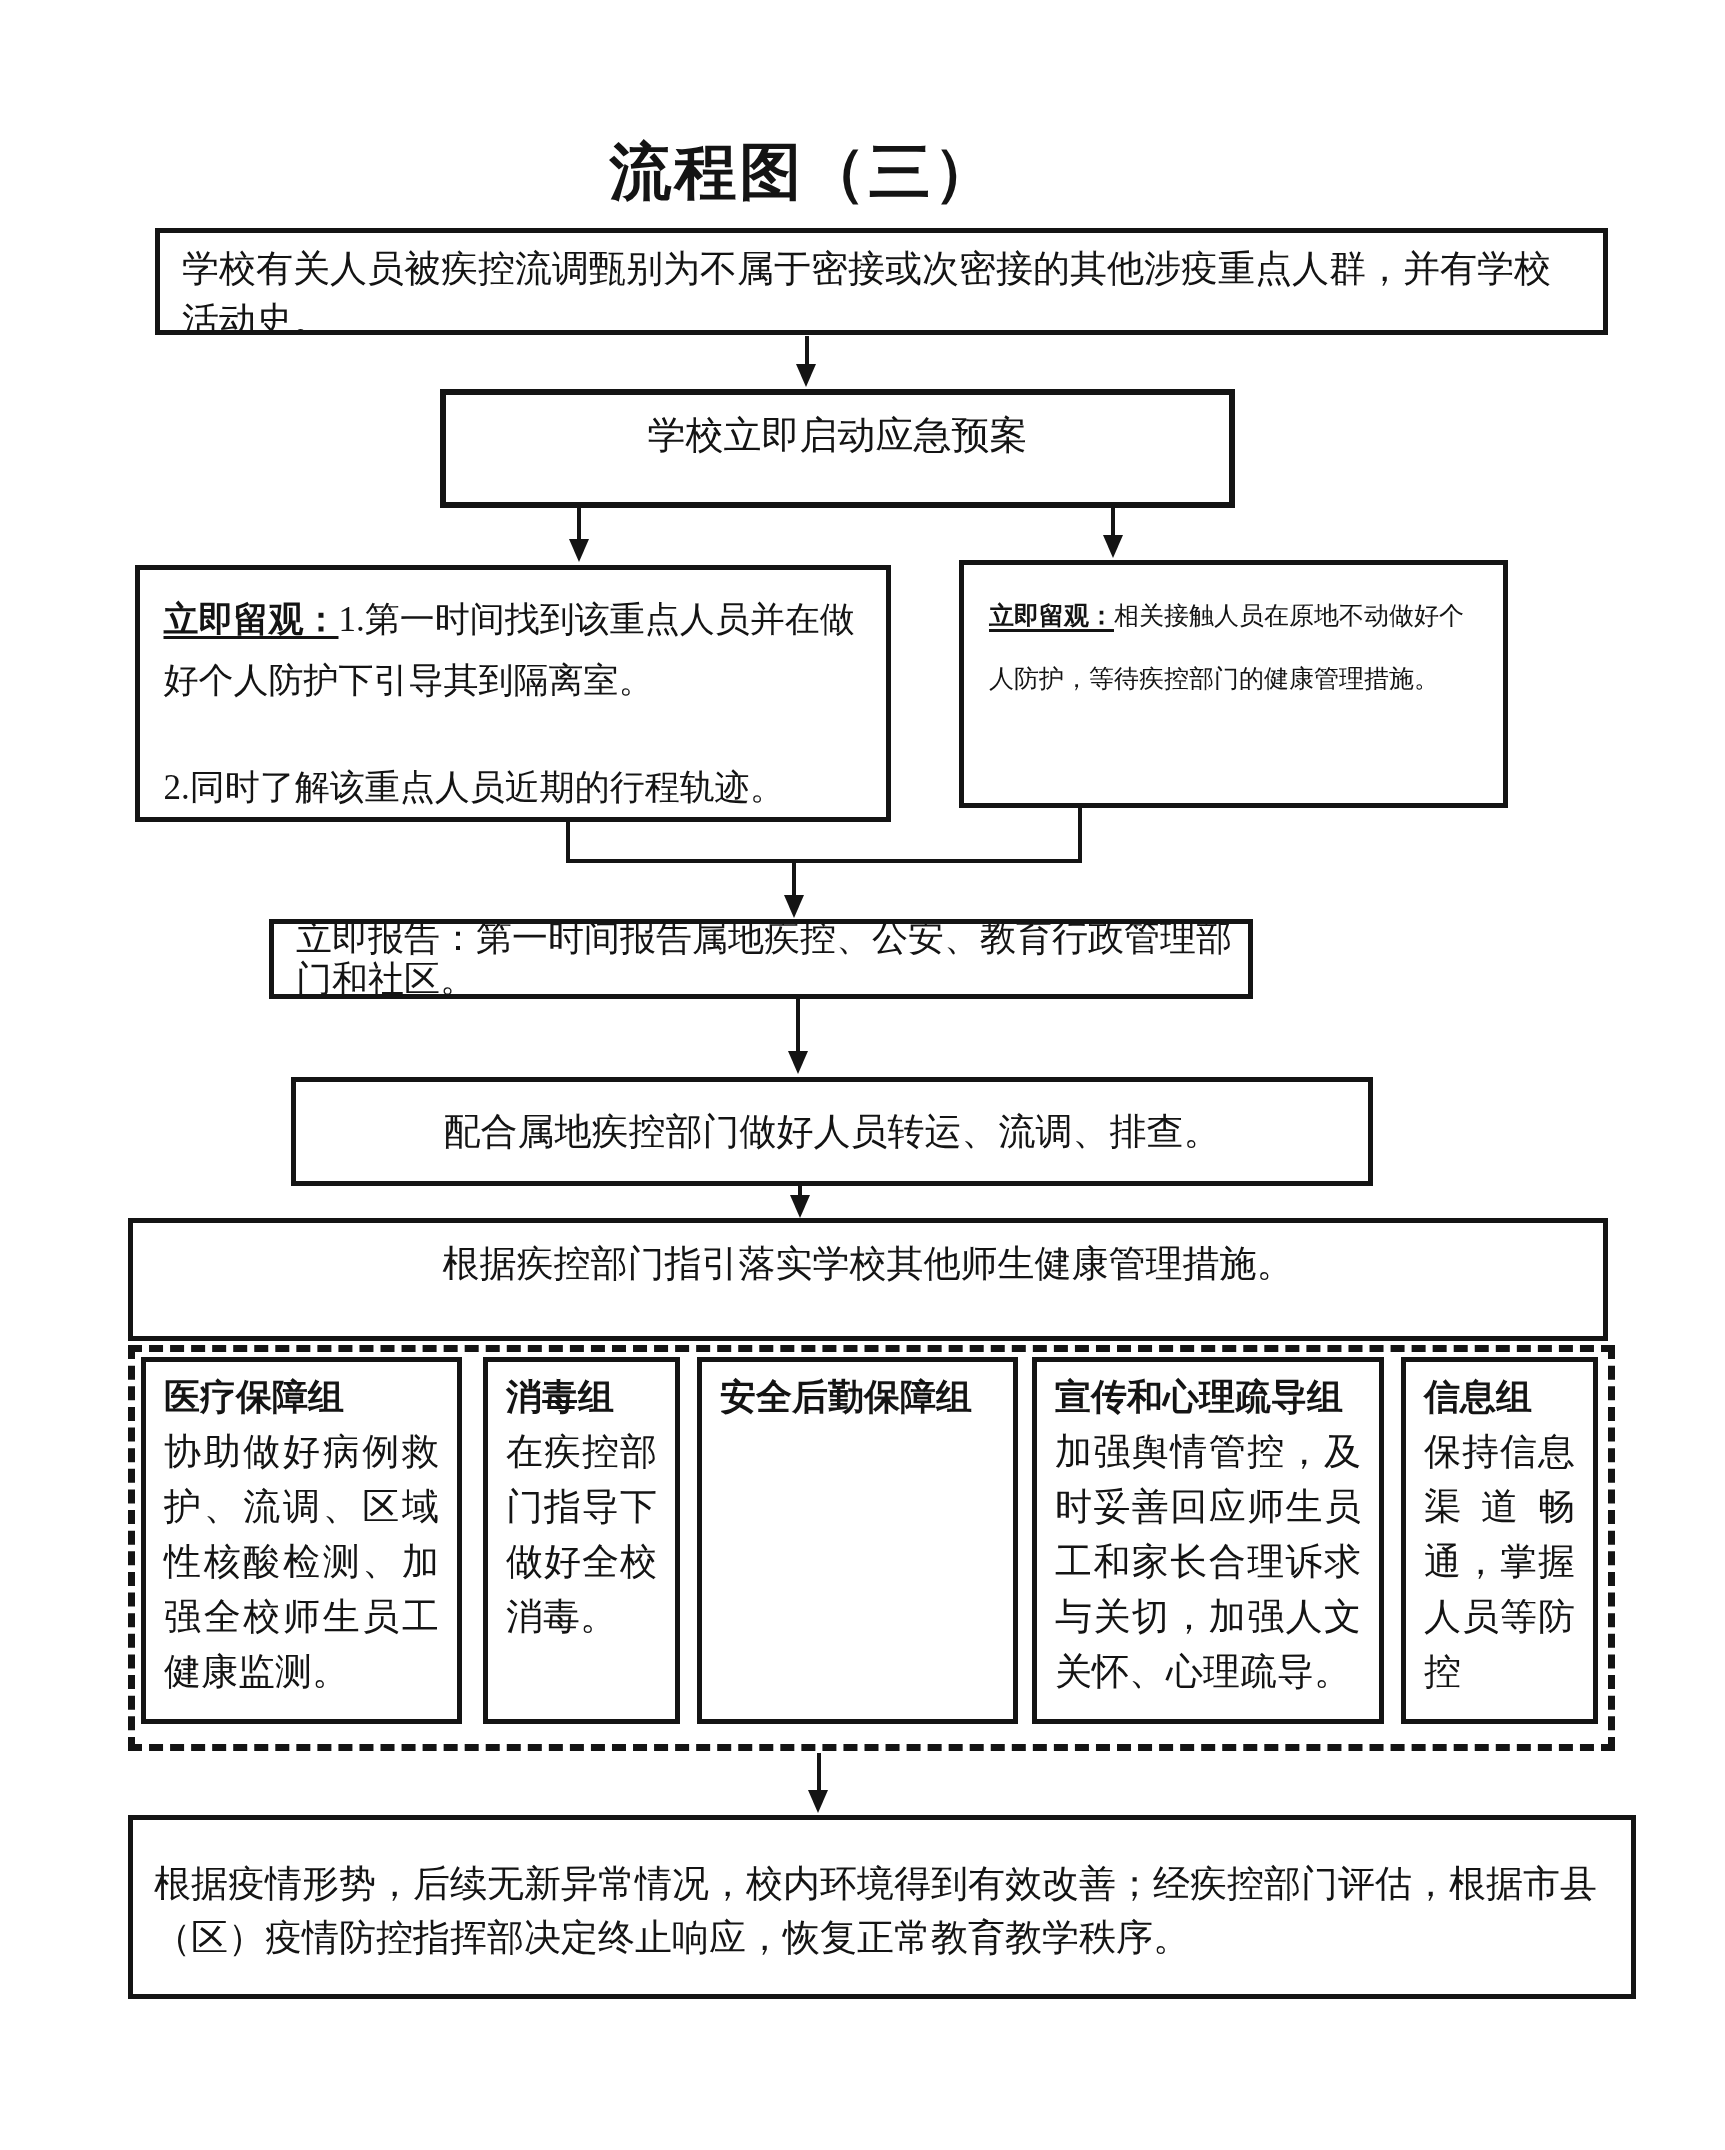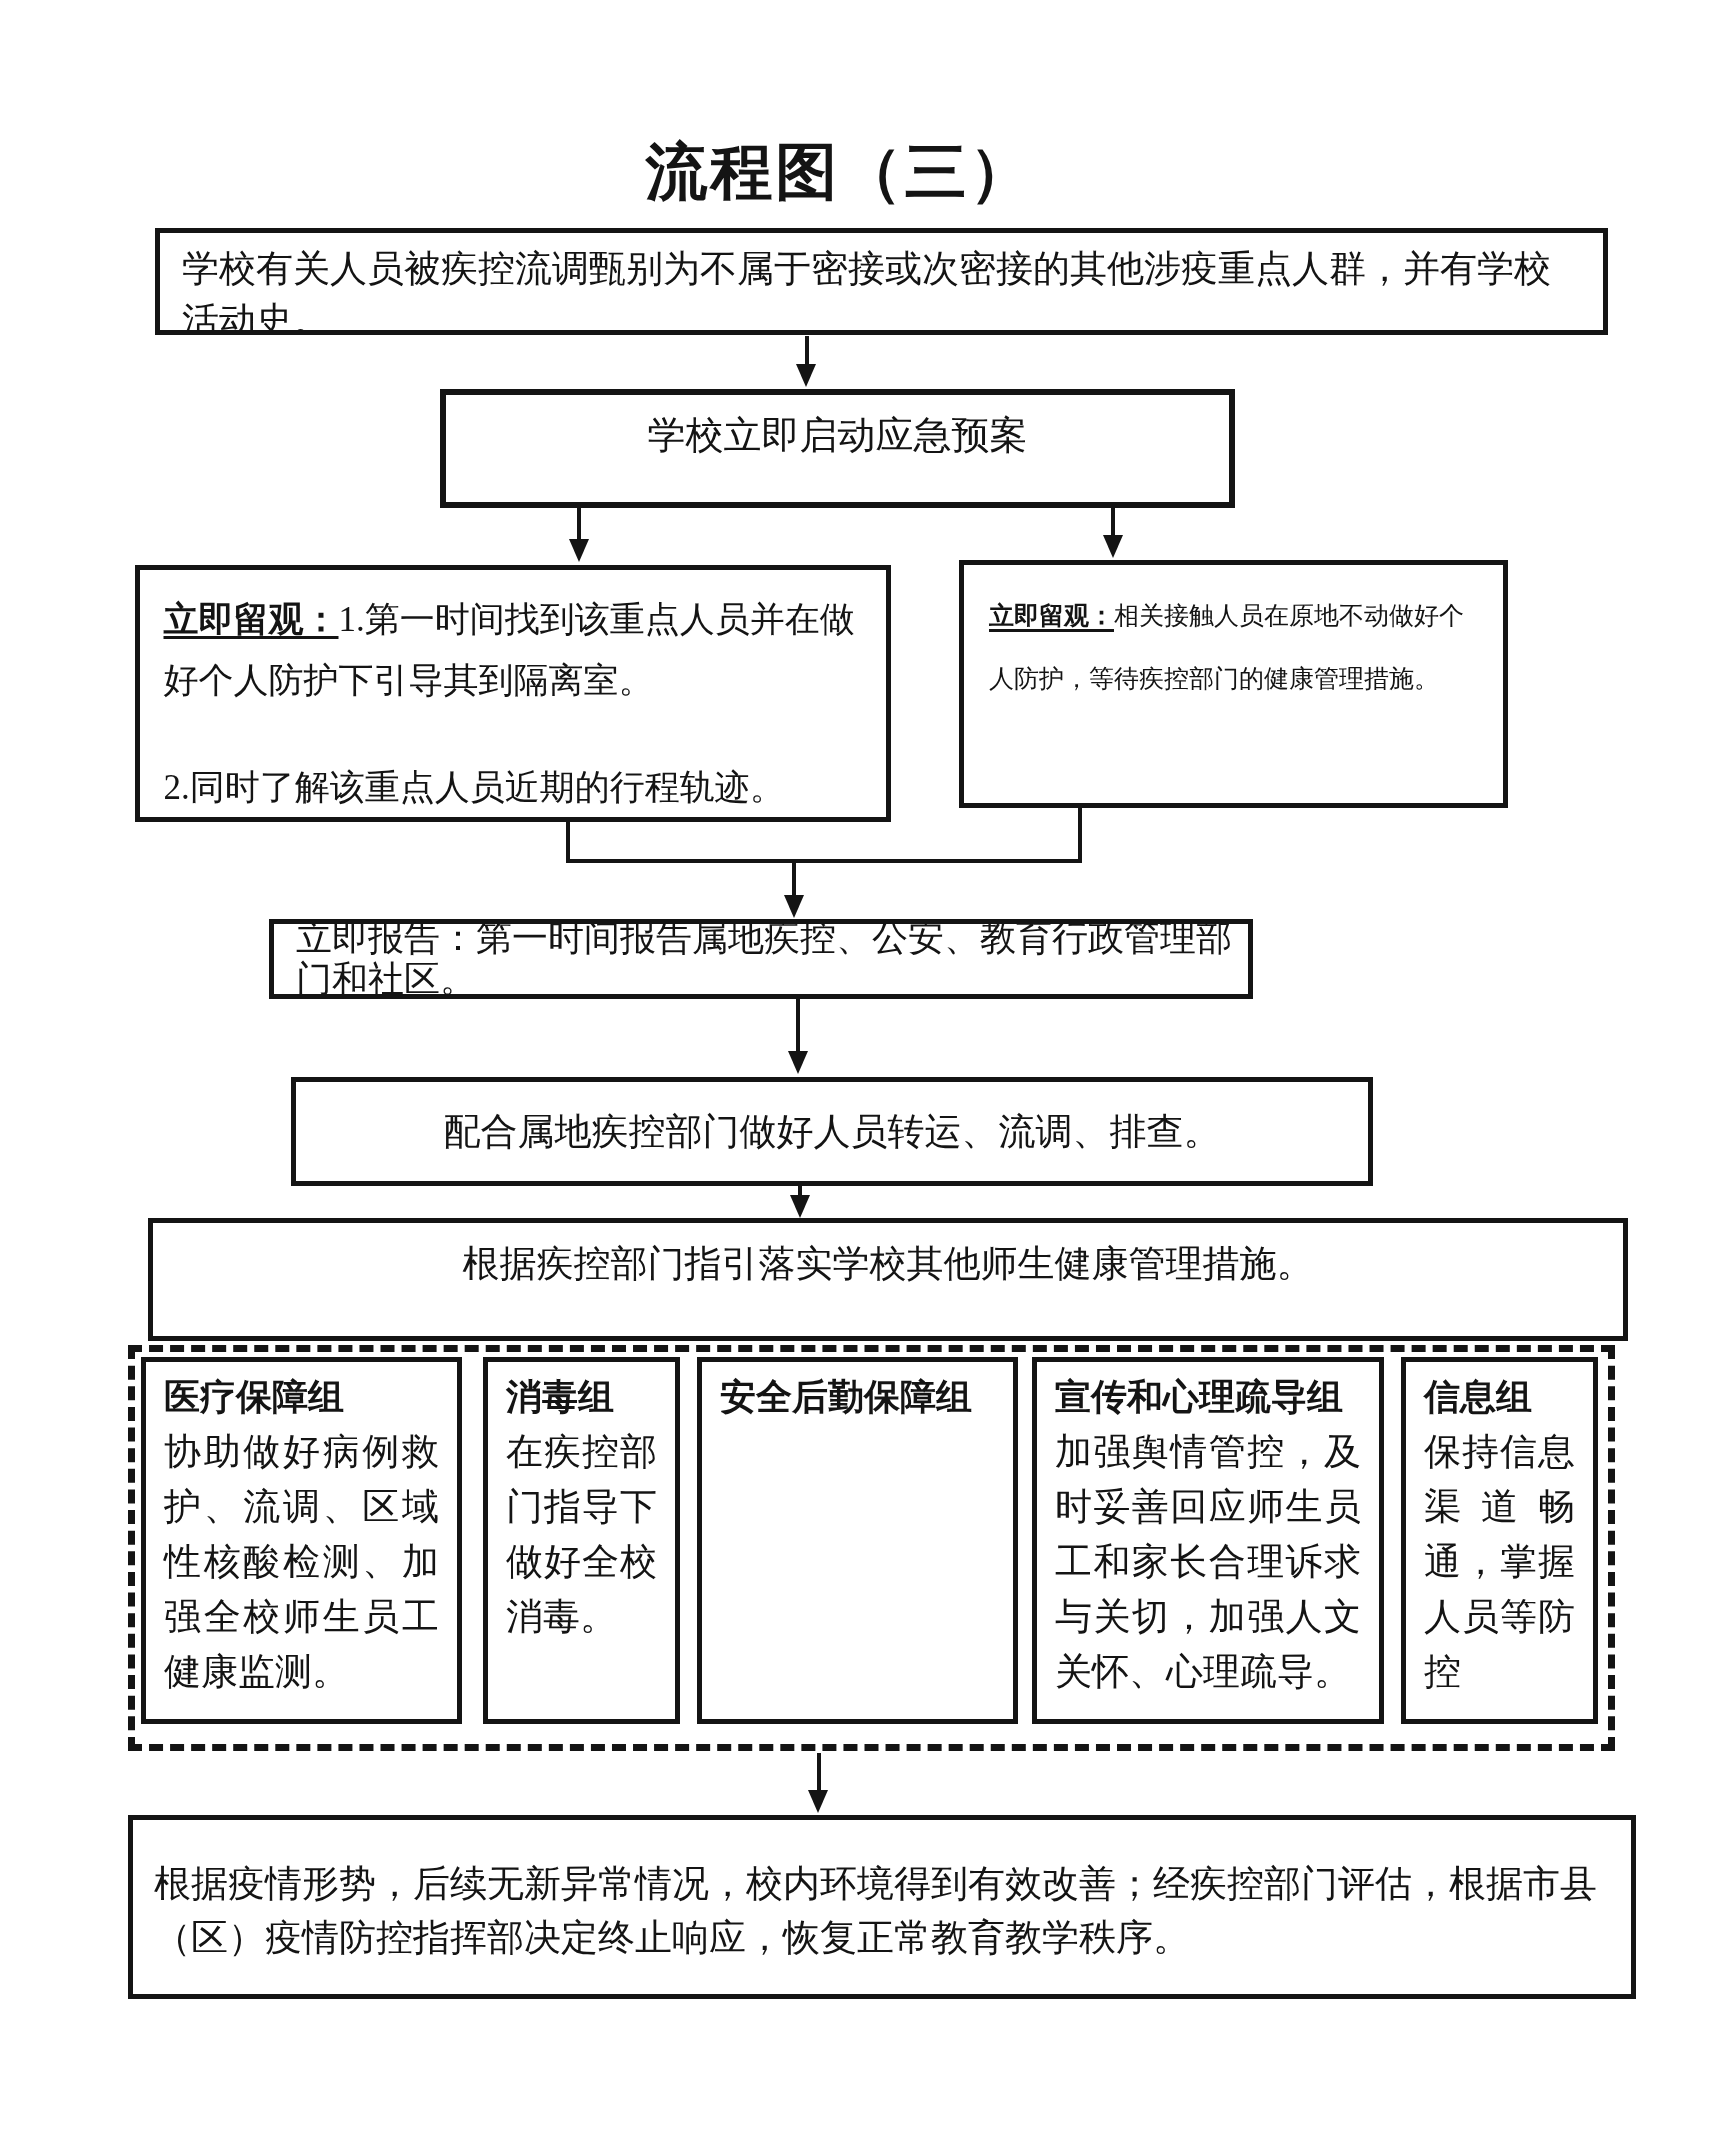--- a/index.html
+++ b/index.html
@@ -11,21 +11,21 @@
   body{
     width:1726px;height:2151px;position:relative;
     background:var(--paper);
     font-family:"Liberation Serif","DejaVu Serif",serif;
     color:var(--ink);
   }
   .page-title{
     position:absolute;left:0;top:130px;width:1608px;
     text-align:center;
     font-family:Liberation Sans, sans-serif;
-    font-weight:900;font-size:62px;letter-spacing:2.8px;margin-left:36px;
+    font-weight:900;font-size:62px;letter-spacing:2.8px;
   }
   .fbox{
     position:absolute;border:5.5px solid var(--ink);
     background:var(--paper);overflow:hidden;
     font-size:37px;line-height:52px;
   }
   .box-initial{left:155px;top:228px;width:1453px;height:107px;padding:10.4px 28px 0 22px;}
   .box-activate{left:440px;top:389px;width:795px;height:119px;border-width:6.2px;
     padding-top:14px;text-align:center;font-size:38px;}
   .box-observe-left{left:135px;top:565px;width:756px;height:257px;padding:18px 19.3px 0 23.5px;
@@ -39,21 +39,21 @@
     font-weight:900;
     text-decoration:underline;
     text-decoration-thickness:2.8px;
     text-underline-offset:4.8px;
   }
   .box-report{left:269px;top:919px;width:984px;height:80px;
     display:flex;align-items:center;padding:0 14px 0 22px;font-size:36px;line-height:41px;}
   .box-cooperate{left:291px;top:1077px;width:1082px;height:109px;
     display:flex;align-items:center;justify-content:center;padding:0 6px;font-size:37px;}
   .box-implement{left:128px;top:1218px;width:1480px;height:123px;
-    padding-top:15px;text-align:center;font-size:37px;margin-left:20px;}
+    padding-top:15px;text-align:center;font-size:37px;}
   .dashed-container{
     position:absolute;left:128px;top:1345px;width:1487px;height:406px;
     border:7.6px dashed var(--ink);background:transparent;
   }
   .gbox{
     position:absolute;top:1357px;height:367px;border:5.5px solid var(--ink);
     background:var(--paper);padding:12.4px 18px 0 18px;overflow:hidden;
   }
   .gbox .g-title{
     font-family:"Liberation Sans","DejaVu Sans",sans-serif;

